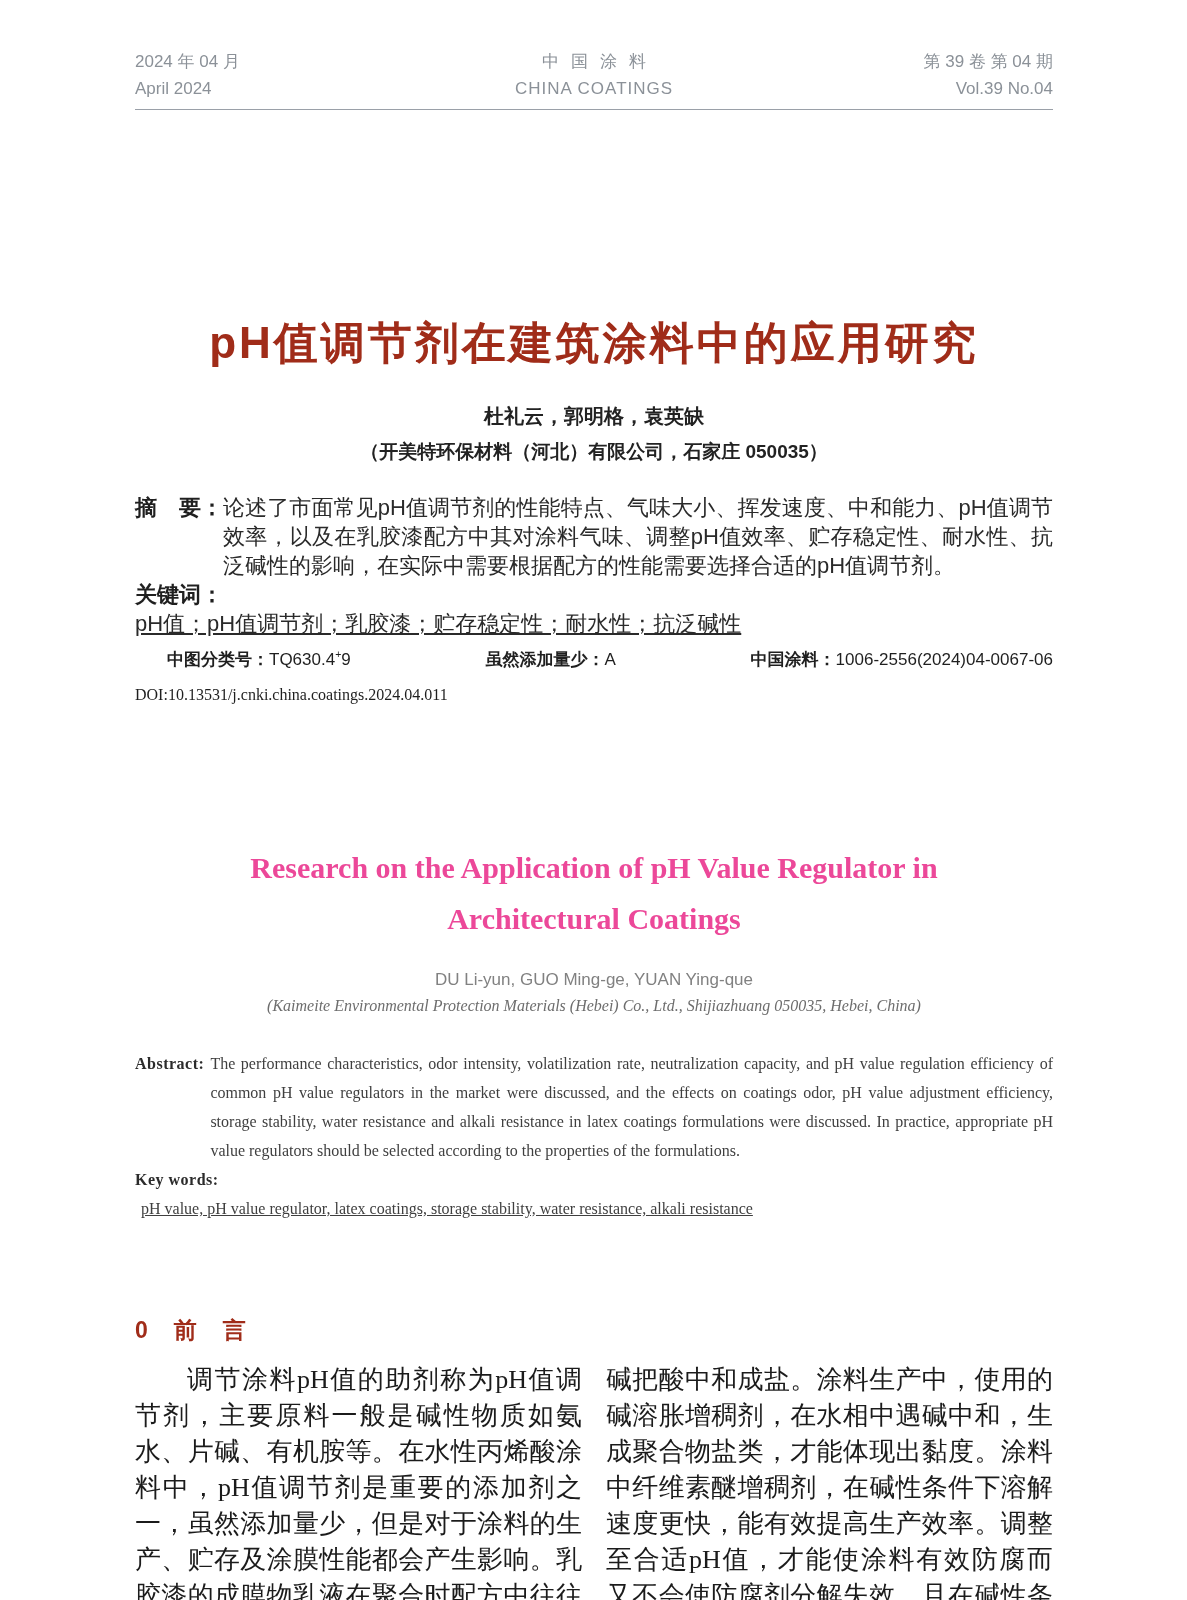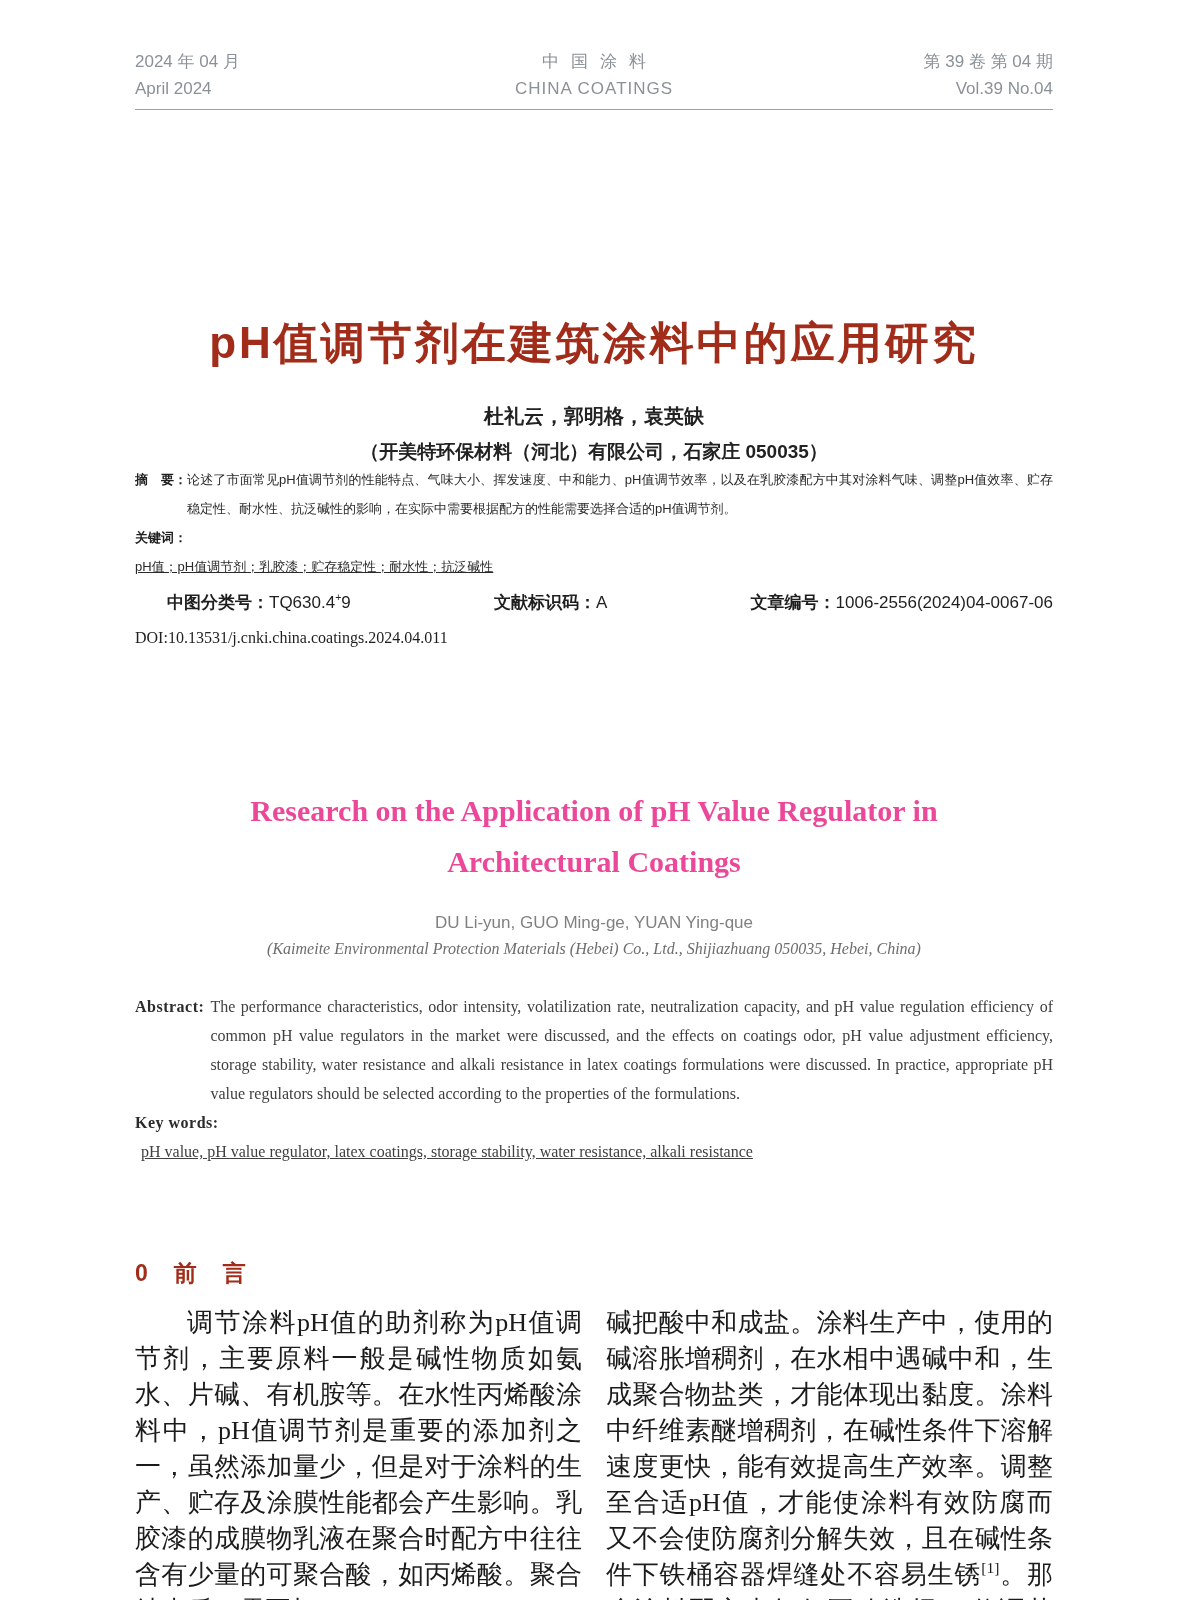--- a/index.html
+++ b/index.html
@@ -37,21 +37,21 @@
   .authors-cn {
     margin-top: 30px; text-align: center;
     font-size: 20px; font-weight: bold; color: #222;
   }
   .affiliation-cn {
     margin-top: 9px; text-align: center;
     font-size: 19px; font-weight: bold; color: #222;
   }
 
   
-  .abs-cn { font-size: 13px; line-height: 29px; color: #2a2a2a; }
+  .abs-cn { margin-top: 28px; font-size: 22px; line-height: 29px; color: #2a2a2a; }
   .abs-row { display: flex; }
   .abs-label { flex: 0 0 auto; font-weight: bold; white-space: pre; color: #1f1f1f; }
   .abs-text { flex: 1 1 auto; text-align: justify; }
   .kw-row { display: flex; flex-direction: column; }
   .kw-label { flex: 0 0 auto; font-weight: bold; white-space: pre; color: #1f1f1f; }
   .kw-text { flex: 1 1 auto; text-decoration: underline; }
 
   
   .meta-row {
     margin-top: 8px; display: flex; justify-content: space-between;
@@ -151,24 +151,24 @@
       <span class="kw-label">关键词：</span>
       <span class="kw-text">pH值；pH值调节剂；乳胶漆；贮存稳定性；耐水性；抗泛碱性</span>
     </div>
   </div>
 
   <div class="meta-row">
     <div>
       <span class="meta-label">中图分类号：</span><span>TQ630.4</span><span class="sup">+</span><span>9</span>
     </div>
     <div>
-      <span class="meta-label">文献标识码：</span><span>A</span>
+      <span class="meta-label">虽然添加量少：</span><span>A</span>
     </div>
     <div>
-      <span class="meta-label">文章编号：</span><span>1006-2556(2024)04-0067-06</span>
+      <span class="meta-label">中国涂料：</span><span>1006-2556(2024)04-0067-06</span>
     </div>
   </div>
   <div class="doi-line">DOI:10.13531/j.cnki.china.coatings.2024.04.011</div>
 
   <h2 class="title-en">Research on the Application of pH Value Regulator in Architectural Coatings</h2>
   <div class="authors-en">DU Li-yun, GUO Ming-ge, YUAN Ying-que</div>
   <div class="affiliation-en">(Kaimeite Environmental Protection Materials (Hebei) Co., Ltd., Shijiazhuang 050035, Hebei, China)</div>
 
   <div class="abs-en">
     <div class="abs-row">

